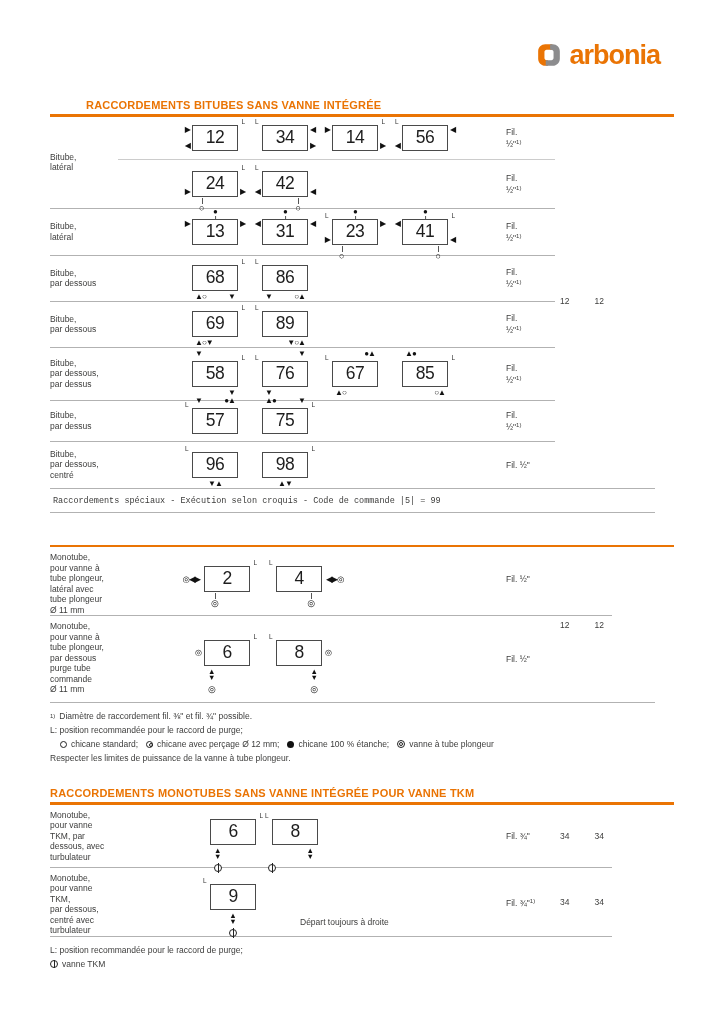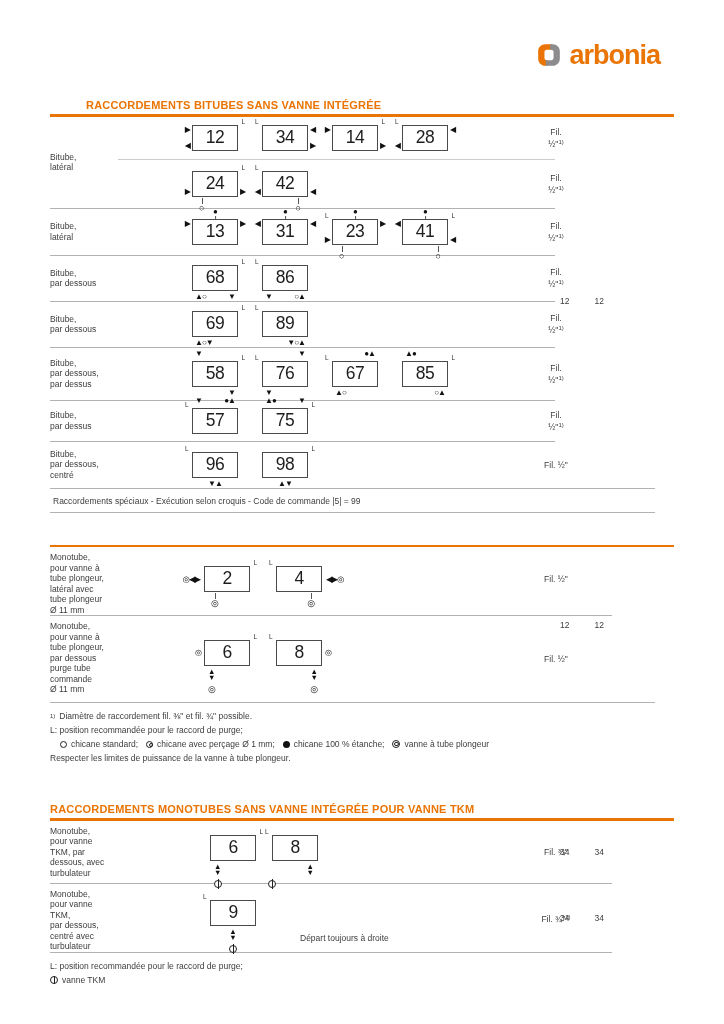--- a/index.html
+++ b/index.html
@@ -9,49 +9,49 @@
 
   
   .logo { display:flex; justify-content:flex-end; align-items:center; gap:7px; margin-right:14px; height:30px; }
   .logo-text { font-size:27px; font-weight:bold; letter-spacing:-1px; line-height:1; padding-bottom:3px; }
 
   
   .sec-title { font-size:11px; font-weight:bold; letter-spacing:.2px; }
   .sec-rule { height:2.5px; margin-top:3px; }
   section.sec-b { margin-top:27px; }
   section.sec-m { margin-top:32px; }
-  section.sec-t { margin-top:40px; }
+  section.sec-t { margin-top:24px; }
 
   .sep { height:1px; background:#b2b2b2; }
   .sub-sep { width:437px; background:#cccccc; }
   .row-sep { width:505px; }
   .tkm-sep { width:562px; }
   .wide-sep { width:605px; }
 
   .trow { display:flex; position:relative; }
   .tlabel { width:68px; flex:none; font-size:8.5px; line-height:10.5px; display:flex; flex-direction:column; }
   .sec-b .tlabel { justify-content:center; }
   .sec-m .tlabel, .sec-t .tlabel { justify-content:flex-start; padding-top:5px; }
   .tsubcol { flex:1; display:flex; flex-direction:column; }
   .tsub { display:flex; align-items:center; position:relative; }
   .diags { display:flex; align-items:center; }
   .sec-b .diags { padding-left:74px; gap:24px; }
   .sec-m .diags { padding-left:86px; gap:26px; }
   .sec-t .diags { padding-left:92px; gap:16px; }
 
-  .fil { position:absolute; left:408px; width:60px; text-align:center; top:50%; transform:translateY(-50%);
+  .fil { position:absolute; left:388px; width:60px; text-align:left; top:50%; transform:translateY(-50%);
          font-size:8.5px; line-height:10px; }
   .fnsup { font-size:6px; vertical-align:super; }
 
   .rmargin { position:absolute; left:510px; width:44px; display:flex; justify-content:space-between; font-size:8.5px; }
   .rm-bottom { bottom:-5px; }
   .rm-top { top:4px; }
   .rm-mid { top:50%; transform:translateY(-50%); }
 
-  .sec-footer { font-size:8.5px; padding:7px 0 6px 3px; }
+  .sec-footer { font-size:8.5px; padding:7px 0 6px 3px;font-family:Liberation Mono, monospace; }
   .notes { padding-top:8px; }
   .note { font-size:8.5px; margin-bottom:4px; display:flex; align-items:center; gap:4px; }
   .note.indent { padding-left:10px; }
   .note .ntext { margin-right:4px; }
   .inline-note { font-size:8.5px; margin-left:44px; align-self:flex-end; margin-bottom:9px; }
 
   
   .diag { position:relative; width:46px; height:26px; flex:none; }
   .dbox { position:absolute; inset:0; border:1.5px solid #4a4a4a; background:#fff;
           display:flex; align-items:center; justify-content:center; }
@@ -143,21 +143,21 @@
                 <div class="diag">
                   <div class="dbox">
                     <span class="dnum">14</span>
                   </div>
                   <span class="sym s-lt">▶</span>
                   <span class="sym s-Ltr">L</span>
                   <span class="sym s-rb">▶</span>
                 </div>
                 <div class="diag">
                   <div class="dbox">
-                    <span class="dnum">28</span>
+                    <span class="dnum">56</span>
                   </div>
                   <span class="sym s-Ltl">L</span>
                   <span class="sym s-rt">◀</span>
                   <span class="sym s-lb">◀</span>
                 </div>
               </div>
               <div class="fil">
                 <div class="fil-line"><span>Fil.</span></div>
                 <div class="fil-line"><span>½"</span><sup class="fnsup">1)</sup></div>
               </div>
@@ -522,21 +522,21 @@
             <sup class="fnsup">1)</sup>
             <span class="ntext">Diamètre de raccordement fil. ⅜" et fil. ¾" possible.</span>
           </div>
           <div class="note">
             <span class="ntext">L: position recommandée pour le raccord de purge;</span>
           </div>
           <div class="note indent">
             <span class="nicon i-circle"></span>
             <span class="ntext">chicane standard;</span>
             <span class="nicon i-bullseye"></span>
-            <span class="ntext">chicane avec perçage Ø 1 mm;</span>
+            <span class="ntext">chicane avec perçage Ø 12 mm;</span>
             <span class="nicon i-dot"></span>
             <span class="ntext">chicane 100 % étanche;</span>
             <span class="nicon i-plunger"></span>
             <span class="ntext">vanne à tube plongeur</span>
           </div>
           <div class="note">
             <span class="ntext">Respecter les limites de puissance de la vanne à tube plongeur.</span>
           </div>
         </div>
       </section>

